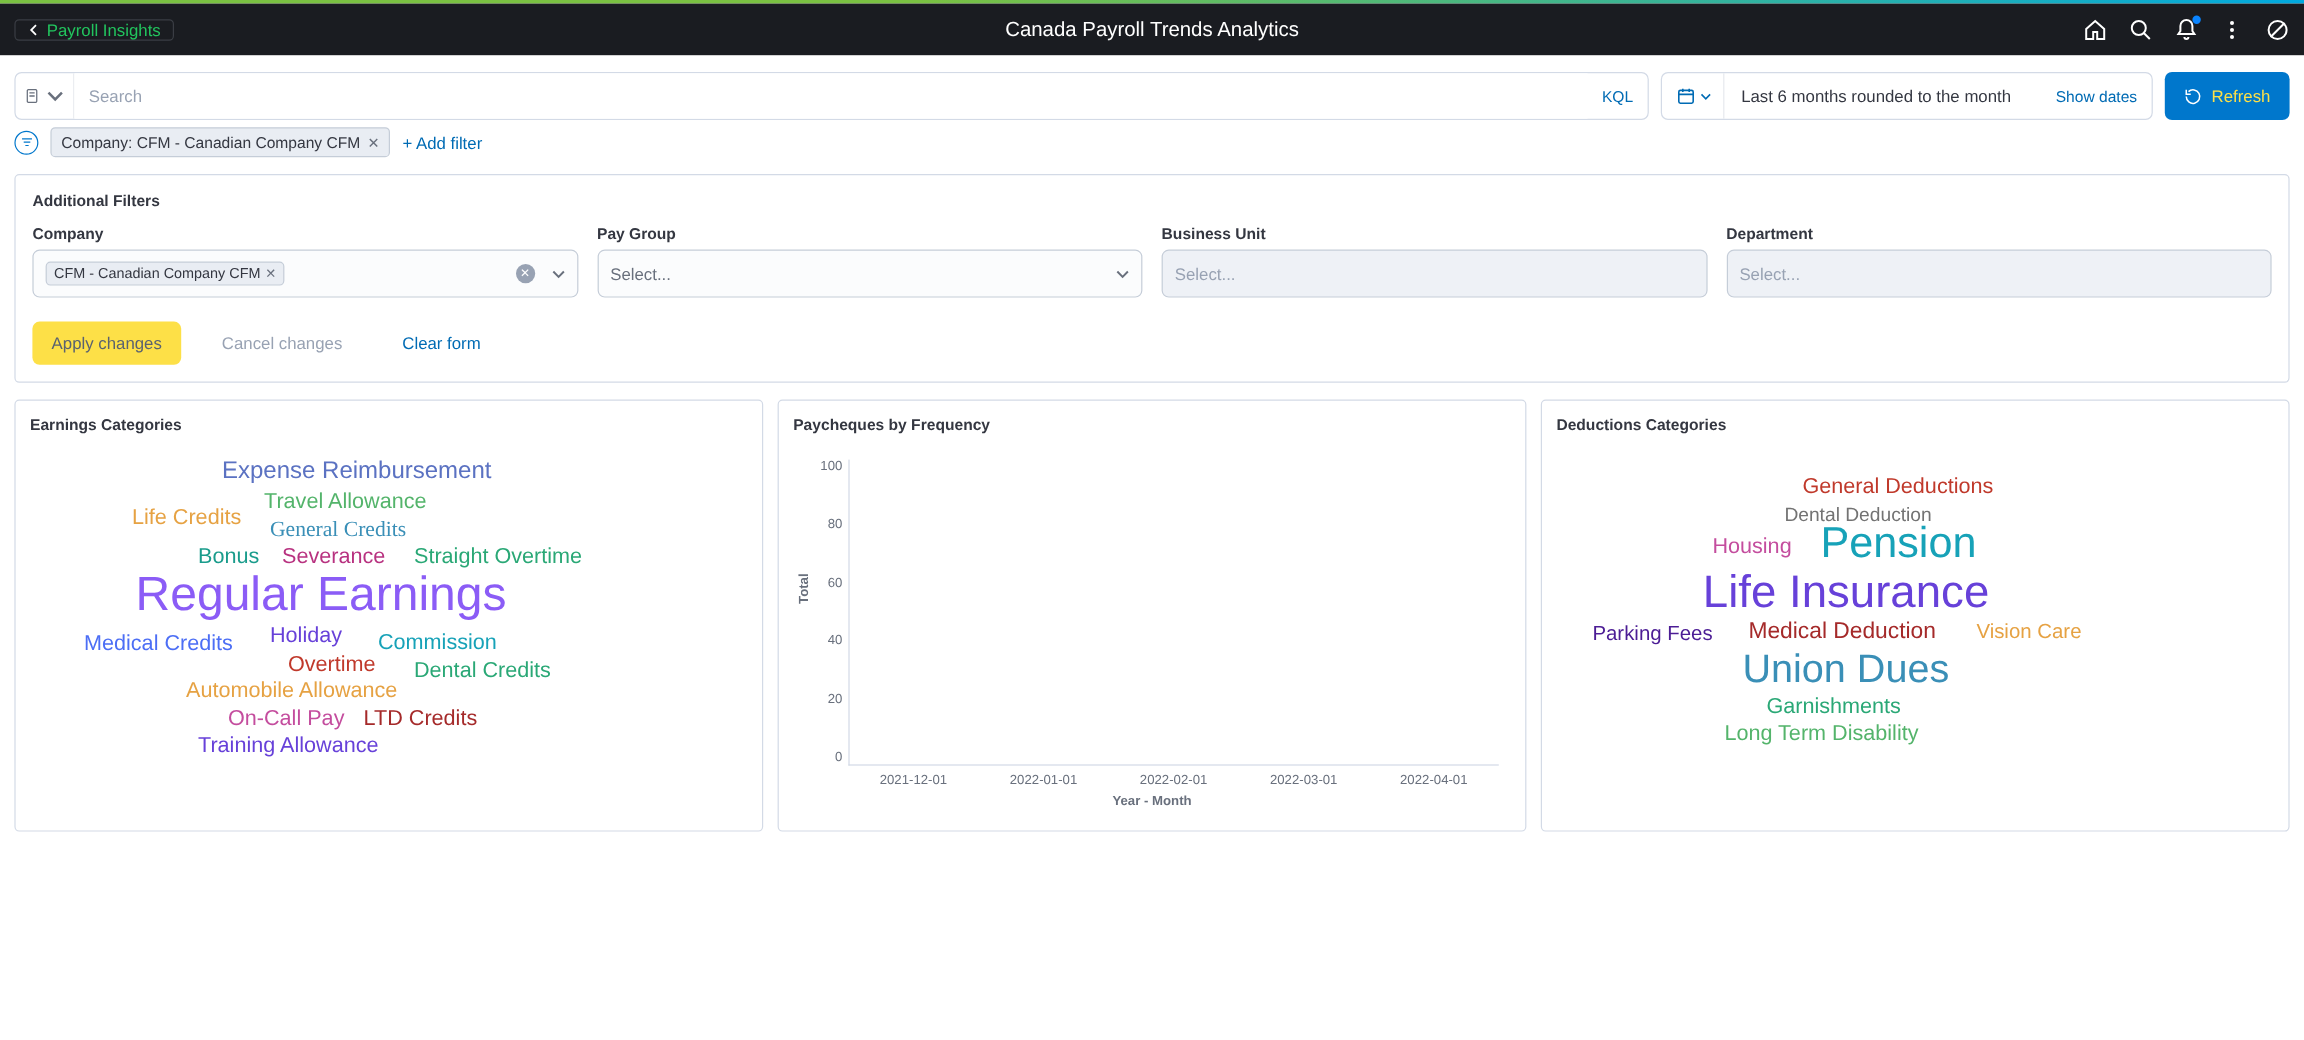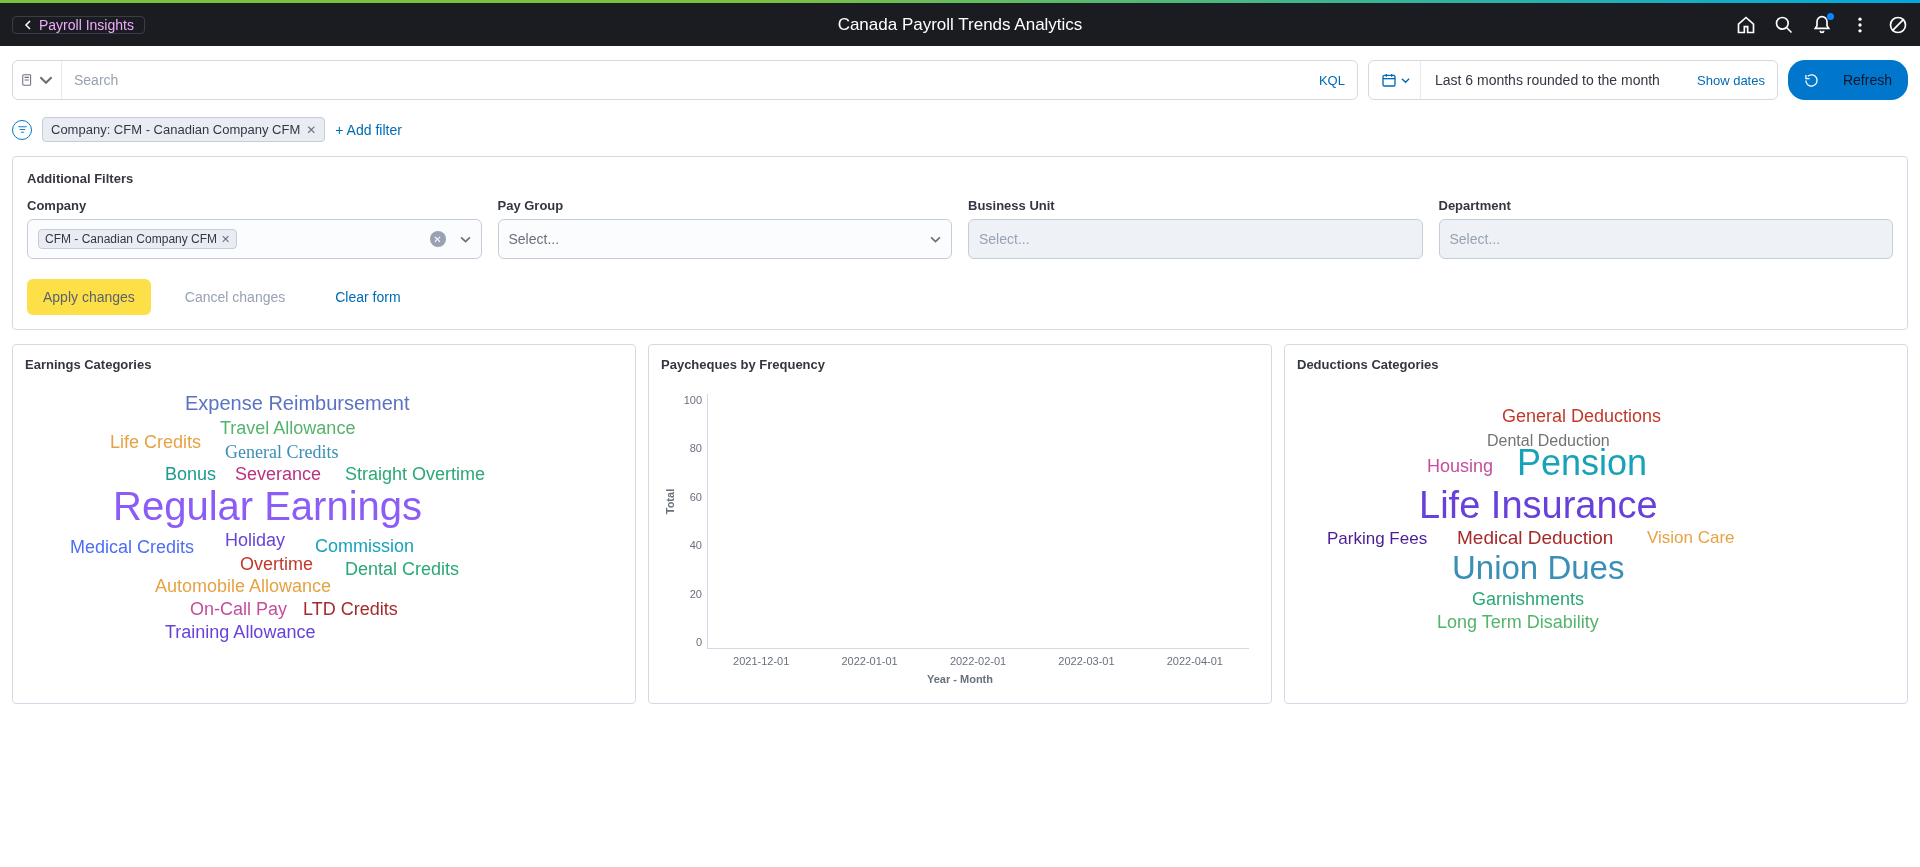--- a/index.html
+++ b/index.html
@@ -1,38 +1,38 @@
 <!DOCTYPE html>
 <html><head>
 <meta charset="utf-8">
 <style>
 *{box-sizing:border-box;margin:0;padding:0;font-family:-apple-system,BlinkMacSystemFont,"Segoe UI",Helvetica,Arial,sans-serif}
 body{background:#fff;font-size:14px;color:#343741;overflow-x:hidden}
 .top-stripe{height:3px;background:linear-gradient(90deg,#7ac142 0%,#7ac142 40%,#00a9e0 100%)}
 .header-bar{background:#1a1c21;color:#fff;height:43px;display:flex;align-items:center;padding:0 12px;position:relative}
-.back-btn{border:1px solid #3a3d44;border-radius:4px;padding:0 10px;display:flex;align-items:center;gap:6px;font-size:14px;cursor:pointer;color:#f0abfc}
+.back-btn{border:1px solid #3a3d44;border-radius:4px;padding:0 10px;display:flex;align-items:center;gap:6px;font-size:14px;cursor:pointer;color:#22c55e}
 .back-btn svg{width:10px;height:10px}
 .header-title{position:absolute;left:50%;transform:translateX(-50%);font-size:17px;color:#fff}
 .header-icons{margin-left:auto;display:flex;align-items:center;gap:18px}
 .header-icons div{cursor:pointer;position:relative;display:flex;align-items:center}
 .notification-dot{position:absolute;top:-2px;right:-2px;width:7px;height:7px;background:#0a84ff;border-radius:50%}
 .content-wrap{padding:14px 12px}
 .search-row{display:flex;gap:10px;align-items:stretch}
 .search-box{flex:1;display:flex;align-items:center;border:1px solid #d3dae6;border-radius:6px;background:#fff;height:40px;overflow:hidden}
 .search-prefix{display:flex;align-items:center;padding:0 8px;border-right:1px solid #e6e9ee;height:100%;gap:4px;cursor:pointer}
 .search-prefix svg{width:14px;height:14px}
 .search-input{flex:1;border:none;outline:none;padding:0 12px;font-size:14px;height:100%}
 .search-input::placeholder{color:#98a2b3}
 .kql{color:#006bb4;font-size:13px;font-weight:500;padding:0 12px;cursor:pointer}
 .date-picker{display:flex;align-items:center;border:1px solid #d3dae6;border-radius:6px;background:#fff;height:40px;padding:0 12px;gap:6px;min-width:410px}
 .date-prefix{display:flex;align-items:center;gap:4px;padding-right:10px;border-right:1px solid #e6e9ee;height:100%;cursor:pointer;color:#006bb4}
 .date-text{flex:1;padding:0 8px;color:#343741}
 .show-dates{color:#006bb4;cursor:pointer;font-size:13px}
-.refresh-btn{background:#07c;color:#0f172a;border:none;border-radius:17px;padding:0 16px;height:40px;display:flex;align-items:center;gap:24px;font-size:14px;cursor:pointer;font-weight:500}
-.filter-row{display:flex;align-items:center;gap:10px;margin-top:17px}
+.refresh-btn{background:#07c;color:#fde047;border:none;border-radius:6px;padding:0 16px;height:40px;display:flex;align-items:center;gap:8px;font-size:14px;cursor:pointer;font-weight:500}
+.filter-row{display:flex;align-items:center;gap:10px;margin-top:6px}
 .filter-icon-circle{width:20px;height:20px;border:1px solid #07c;border-radius:50%;display:flex;align-items:center;justify-content:center;cursor:pointer;color:#07c}
 .filter-pill{background:#e9edf3;border:1px solid #c5cdd8;border-radius:4px;padding:4px 8px;font-size:13px;display:flex;align-items:center;gap:6px}
 .filter-pill .x{cursor:pointer;font-size:12px;color:#69707d}
 .add-filter{color:#006bb4;cursor:pointer;font-size:14px}
 .panel{border:1px solid #d3dae6;border-radius:4px;background:#fff;padding:14px;margin-top:14px}
 .panel-title{font-weight:700;font-size:13px;margin-bottom:12px}
 .filters-grid{display:flex;gap:16px}
 .filter-col{flex:1;display:flex;flex-direction:column;gap:6px}
 .filter-label{font-size:13px;font-weight:600}
 .filter-select{height:40px;border:1px solid #c5cdd8;border-radius:6px;padding:0 10px;display:flex;align-items:center;justify-content:space-between;cursor:pointer;font-size:14px;background:#fbfcfd}

